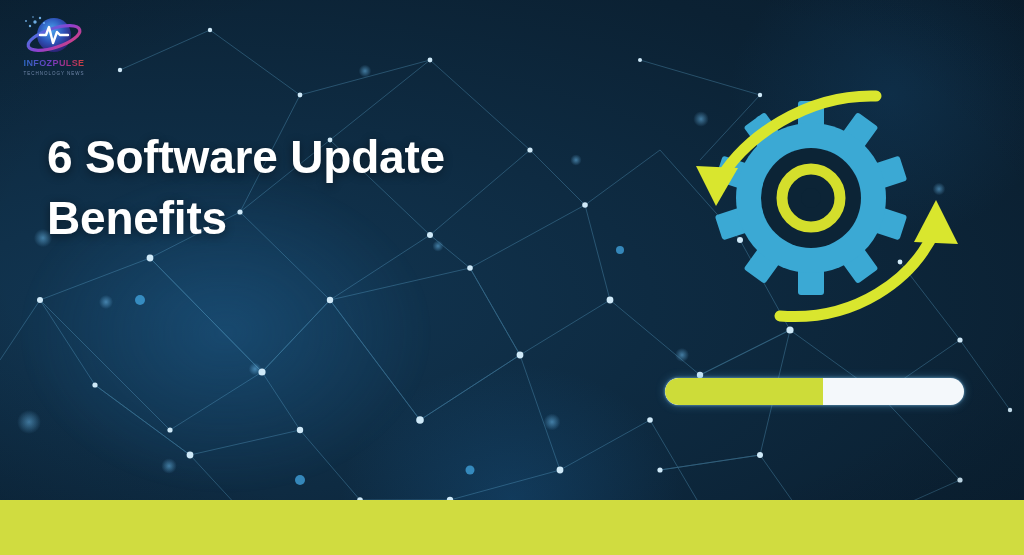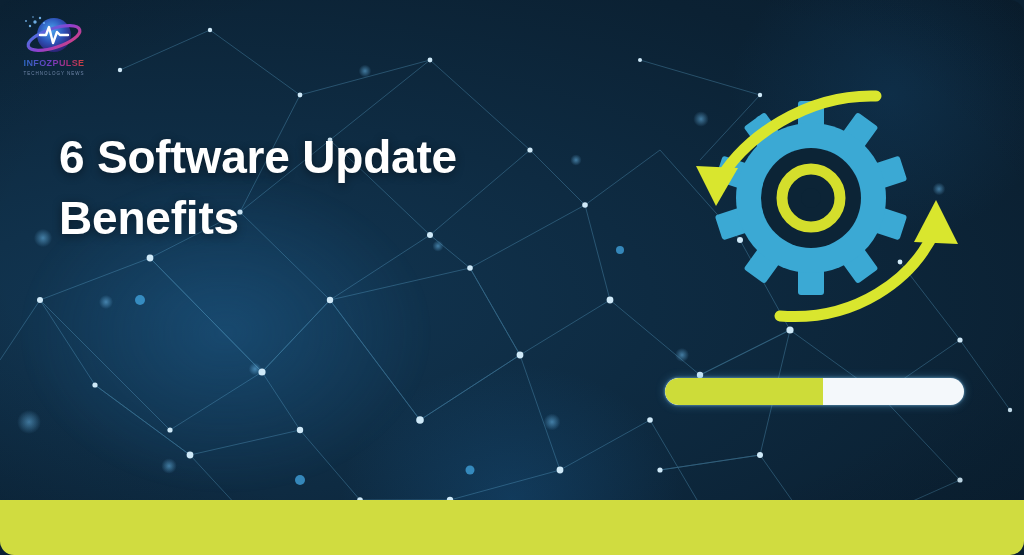--- a/index.html
+++ b/index.html
@@ -4,21 +4,20 @@
 <style>
   * { margin:0; padding:0; box-sizing:border-box; }
   html,body { width:1024px; height:555px; overflow:hidden; background:#0b2133; }
   body { font-family:"Liberation Sans", sans-serif; }
 
   .banner{
     position:relative;
     width:1024px; height:555px;
     overflow:hidden;
     background:#0c2436;
-    border-radius:14px;
   }
 
   
   .bg-base{
     position:absolute; inset:0;
     background:
       radial-gradient(120% 90% at 18% 55%, #123754 0%, #0e2b42 38%, #0b2133 72%, #0a1d2d 100%);
   }
   .bg-glow-a{
     position:absolute; left:-6%; top:20%;
@@ -61,21 +60,21 @@
     -webkit-background-clip:text; background-clip:text; color:transparent;
     opacity:.92;
   }
   .logo-tag{
     position:absolute; left:50%; bottom:-6px; transform:translateX(-50%);
     font-size:4.5px; letter-spacing:1px; color:#6f86a8; white-space:nowrap;
   }
 
   
   .headline{
-    position:absolute; left:59px; top:127px;
+    position:absolute; left:47px; top:127px;
     width:560px;
     color:#ffffff;
     font-size:46px; font-weight:700; line-height:1.33;
     letter-spacing:-0.2px;
     text-shadow:0 2px 10px rgba(0,0,0,0.45);
   }
   .subhead{
     position:absolute; left:61px; top:266px;
     width:600px;
     color:#f2f6fa;

